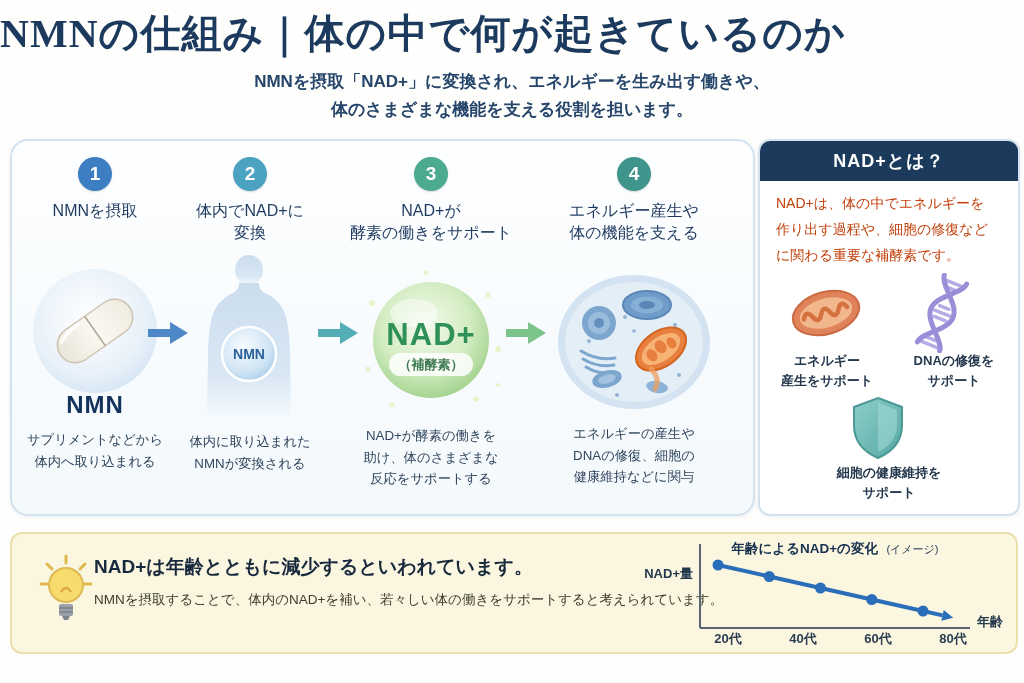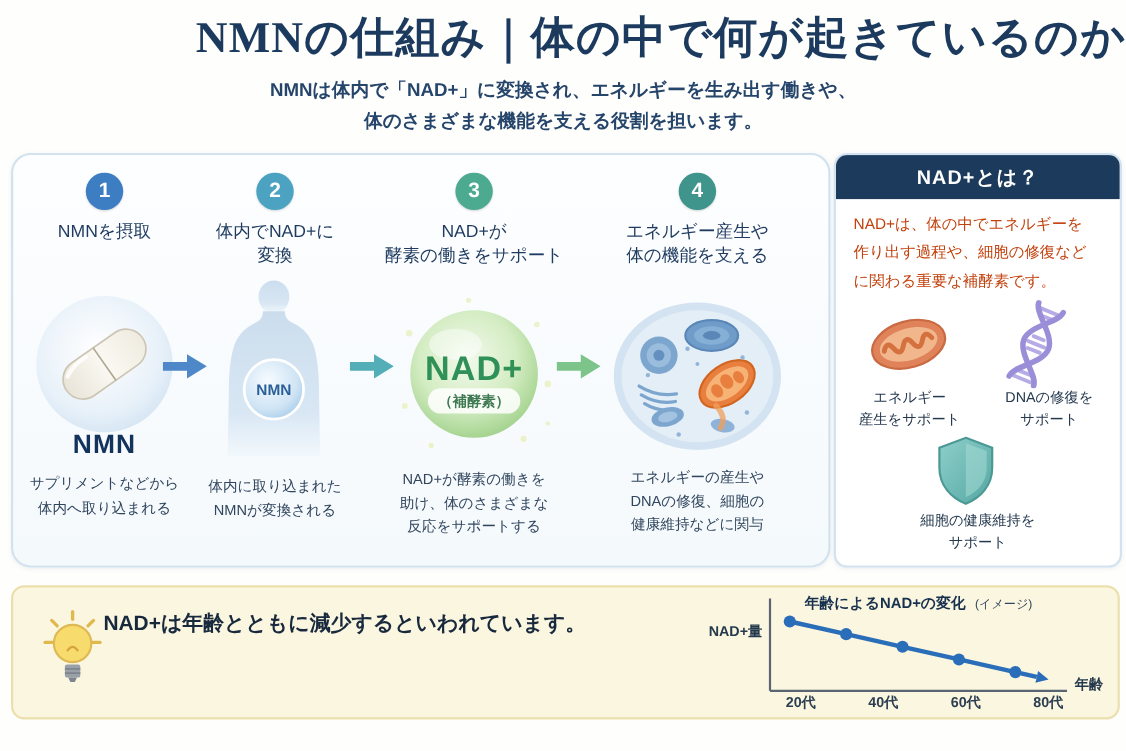--- a/index.html
+++ b/index.html
@@ -6,21 +6,21 @@
   body{
     width:1024px;height:683px;overflow:hidden;
     font-family:"Liberation Sans","DejaVu Sans",sans-serif;
     background:#fefefc;color:#1e3a5f;
   }
   .page{position:relative;width:1024px;height:683px;}
   .abs{position:absolute;}
 
   
   .main-title{
-    top:6px;left:0;width:1024px;text-align:right;
+    top:6px;left:0;width:1024px;text-align:left;
     font-family:"Liberation Serif","DejaVu Serif",serif;
     font-size:40px;font-weight:700;color:#1b3a5e;letter-spacing:1px;
   }
   .subtitle{left:0;width:1024px;text-align:center;font-size:17px;
     font-weight:600;color:#26456b;}
   .subtitle.s1{top:70px;}
   .subtitle.s2{top:98px;}
 
   
   .process-panel{
@@ -52,21 +52,21 @@
     white-space:pre-line;text-align:center;}
   .nmn-word{left:8px;top:250px;width:150px;text-align:center;
     font-size:24px;font-weight:700;color:#14335c;letter-spacing:1px;}
 
   
   .sb-header{height:40px;line-height:40px;text-align:center;background:#1c3a5c;
     color:#fff;font-size:18px;font-weight:700;letter-spacing:1px;}
   .sb-body{position:absolute;left:16px;top:50px;width:226px;font-size:14px;
     line-height:1.85;color:#c2410c;white-space:pre-line;}
   .blabel{position:absolute;font-size:13px;color:#24384e;line-height:1.5;
-    text-align:center;white-space:pre-line;font-weight:400;}
+    text-align:center;white-space:pre-line;font-weight:700;}
 
   
   .note-title{left:82px;top:20px;font-size:19px;font-weight:700;color:#18293d;}
   .note-body{left:82px;top:57px;font-size:13.5px;color:#3c3c30;}
 
   
   .chart-ylabel{font-size:13px;font-weight:600;fill:#24384e;}
   .chart-xlabel{font-size:13px;font-weight:600;fill:#24384e;}
   .chart-title{font-size:13.5px;font-weight:700;fill:#17314f;}
   .chart-title-note{font-size:11px;font-weight:400;fill:#31465e;}
@@ -74,21 +74,21 @@
   .axis{stroke:#5a6573;stroke-width:2;}
   svg{display:block;}
   text{font-family:"Liberation Sans","DejaVu Sans",sans-serif;}
 </style>
 </head>
 <body>
 
 <div class="page">
 
   <div class="abs main-title">NMNの仕組み｜体の中で何が起きているのか</div>
-  <div class="abs subtitle s1">NMNは体内で「NAD+」に変換され、エネルギーを生み出す働きや、</div>
+  <div class="abs subtitle s1">NMNを摂取「NAD+」に変換され、エネルギーを生み出す働きや、</div>
   <div class="abs subtitle s2">体のさまざまな機能を支える役割を担います。</div>
 
   <div class="abs process-panel">
 
     <div class="step" style="left:8px;width:150px;">
       <div class="step-num" style="background: rgb(61, 126, 195);">1</div>
       <div class="step-title">NMNを摂取</div>
     </div>
     <div class="step" style="left:158px;width:160px;">
       <div class="step-num" style="background: rgb(75, 163, 193);">2</div>
@@ -321,20 +321,21 @@
         </g>
         <circle cx="28" cy="33" r="17" fill="#f7db6d" stroke="#dfb955" stroke-width="2"></circle>
         <path d="M23 40 q5 -8 10 0" fill="none" stroke="#d9a43c" stroke-width="2"></path>
         <rect x="21" y="52" width="14" height="12" rx="2" fill="#9aa0a8"></rect>
         <line x1="21" y1="56" x2="35" y2="56" stroke="#7d848d" stroke-width="1.6"></line>
         <line x1="21" y1="60" x2="35" y2="60" stroke="#7d848d" stroke-width="1.6"></line>
         <path d="M24 64 h8 l-2 4 h-4 Z" fill="#7d848d"></path>
       </svg>
     </div>
     <div class="abs note-title">NAD+は年齢とともに減少するといわれています。</div>
+    <div class="abs note-body">NMNを摂取することで、体内のNAD+を補い、若々しい体の働きをサポートすると考えられています。</div>
 
     <div class="abs" style="left:626px;top:2px;width:372px;height:114px;text-decoration:underline;">
       <svg id="decline-chart" viewBox="0 0 372 114" width="372" height="114">
         <text x="197" y="17" text-anchor="middle">
           <tspan class="chart-title">年齢によるNAD+の変化</tspan>
           <tspan class="chart-title-note" dx="4">(イメージ)</tspan>
         </text>
         <text x="55" y="42" text-anchor="end" class="chart-ylabel">NAD+量</text>
         <line class="axis" x1="62" y1="8" x2="62" y2="92"></line>
         <line class="axis" x1="62" y1="92" x2="332" y2="92"></line>

